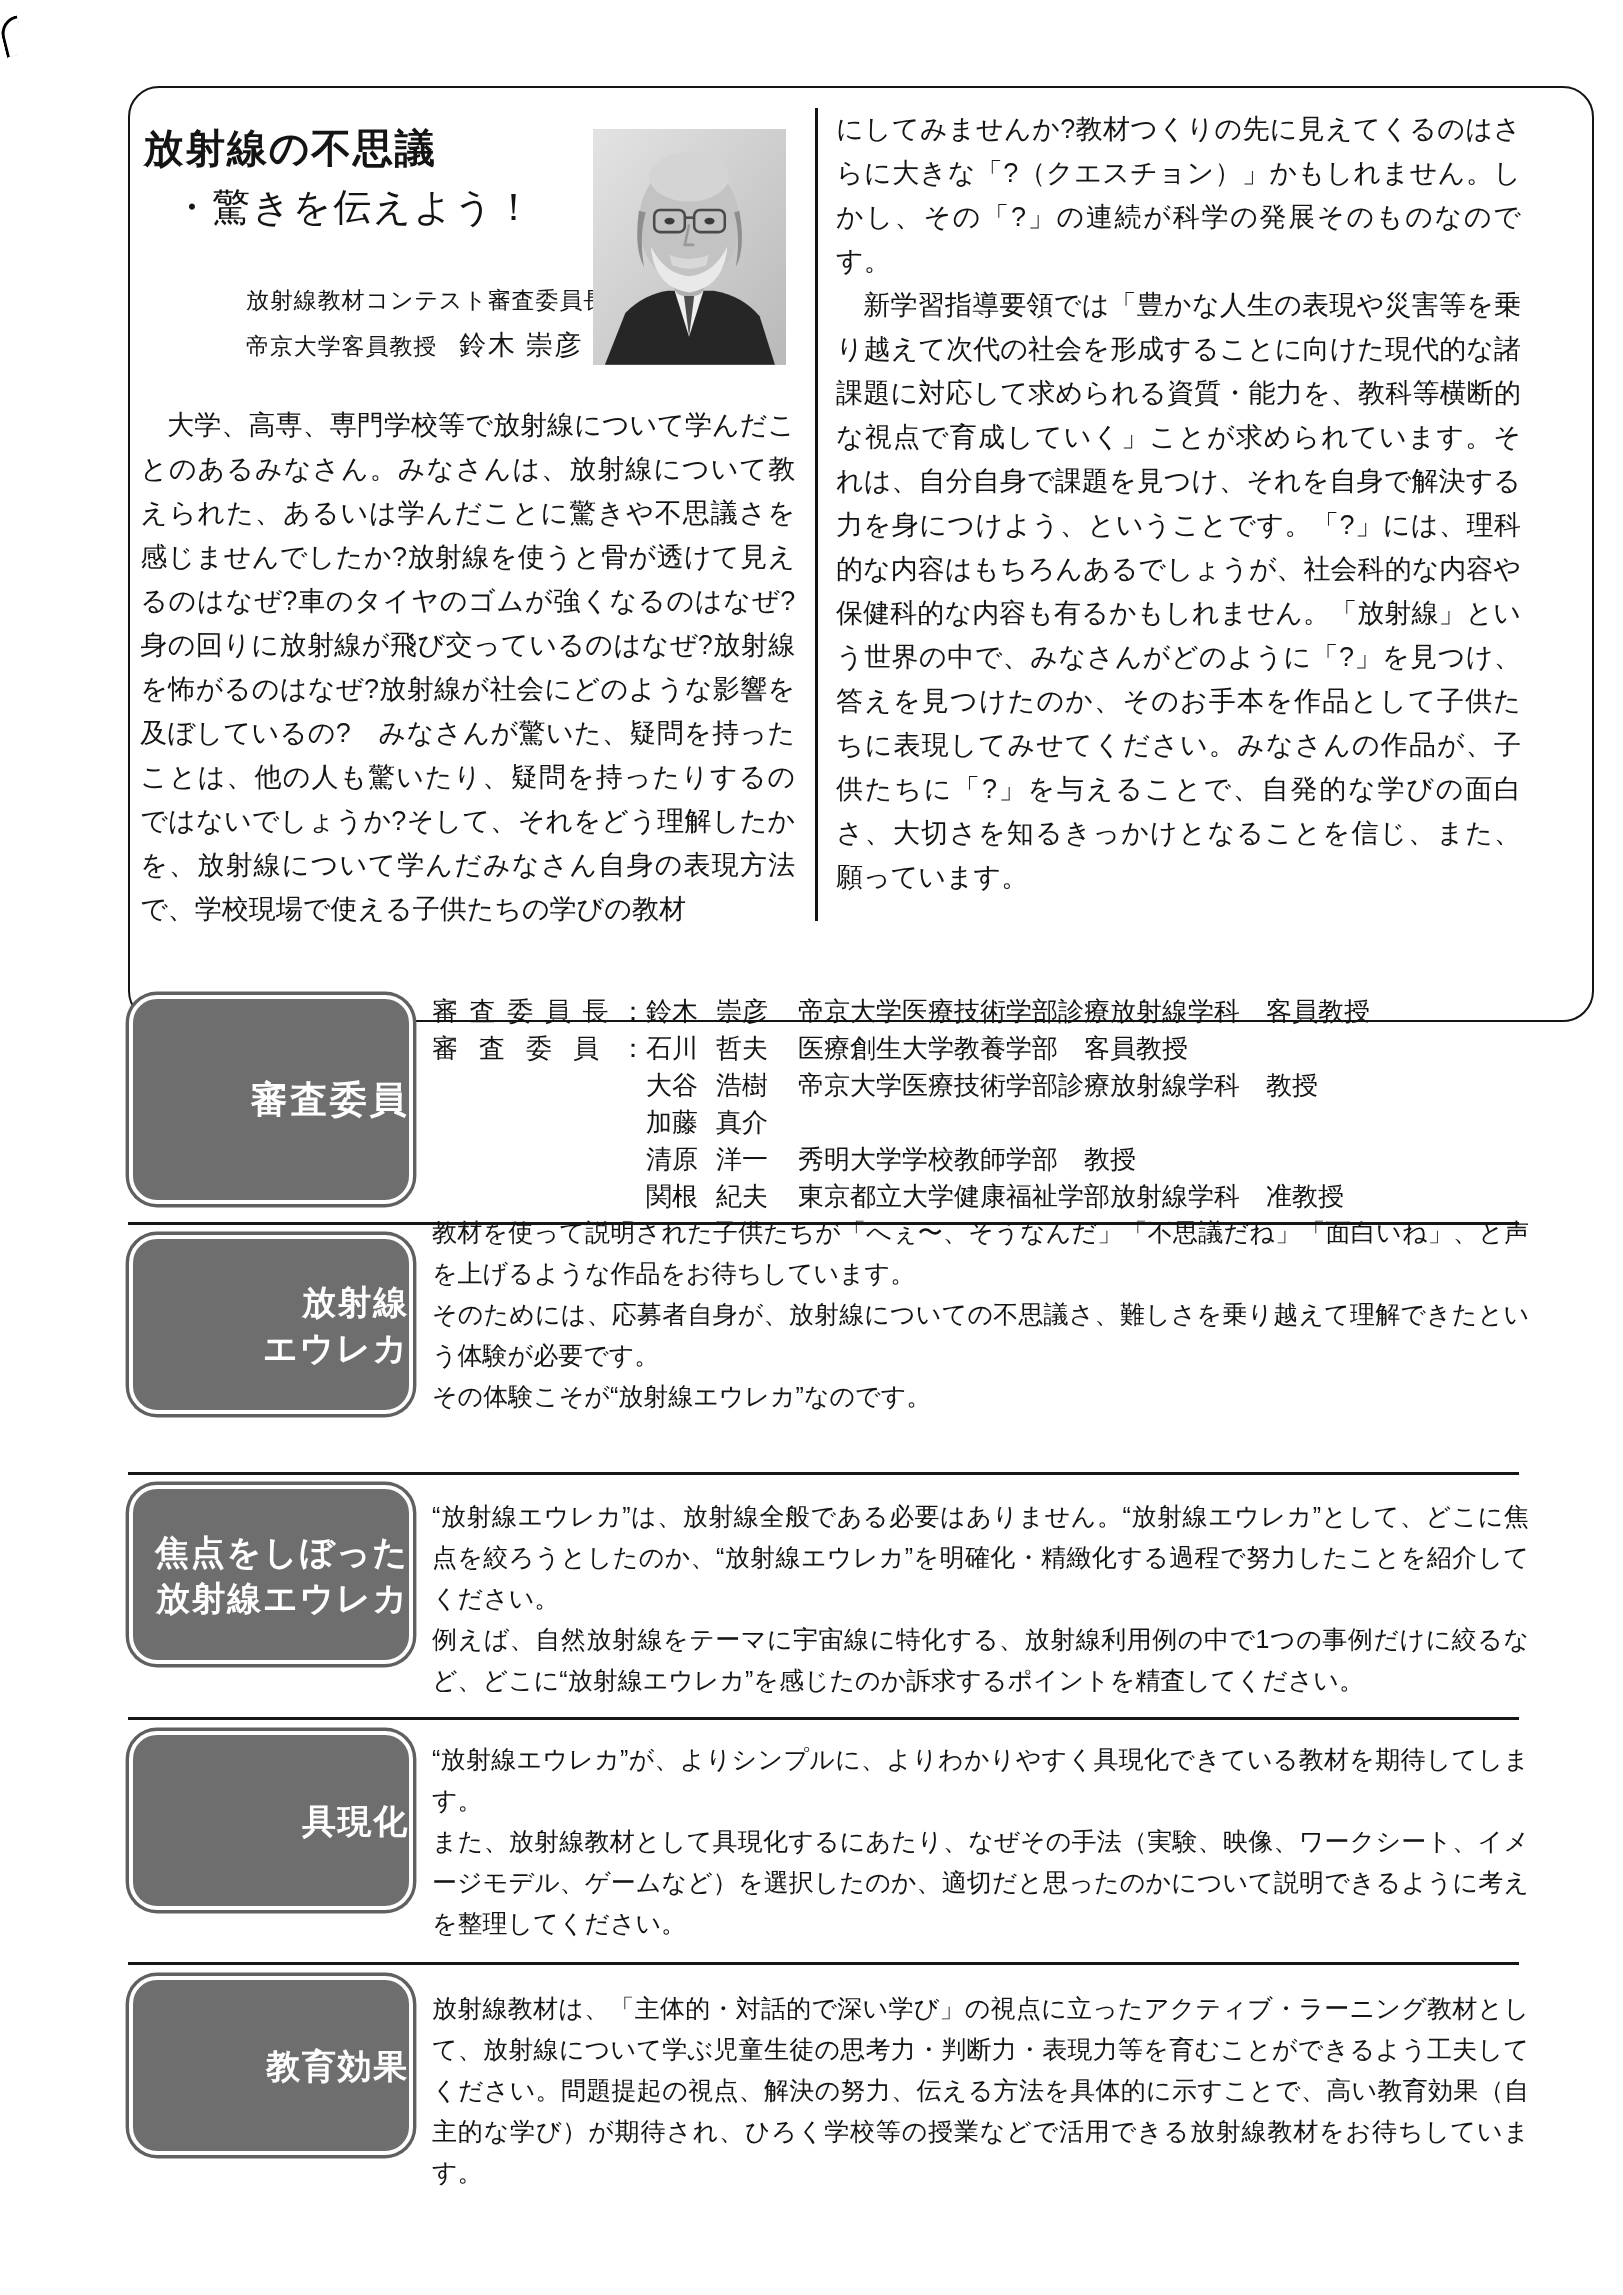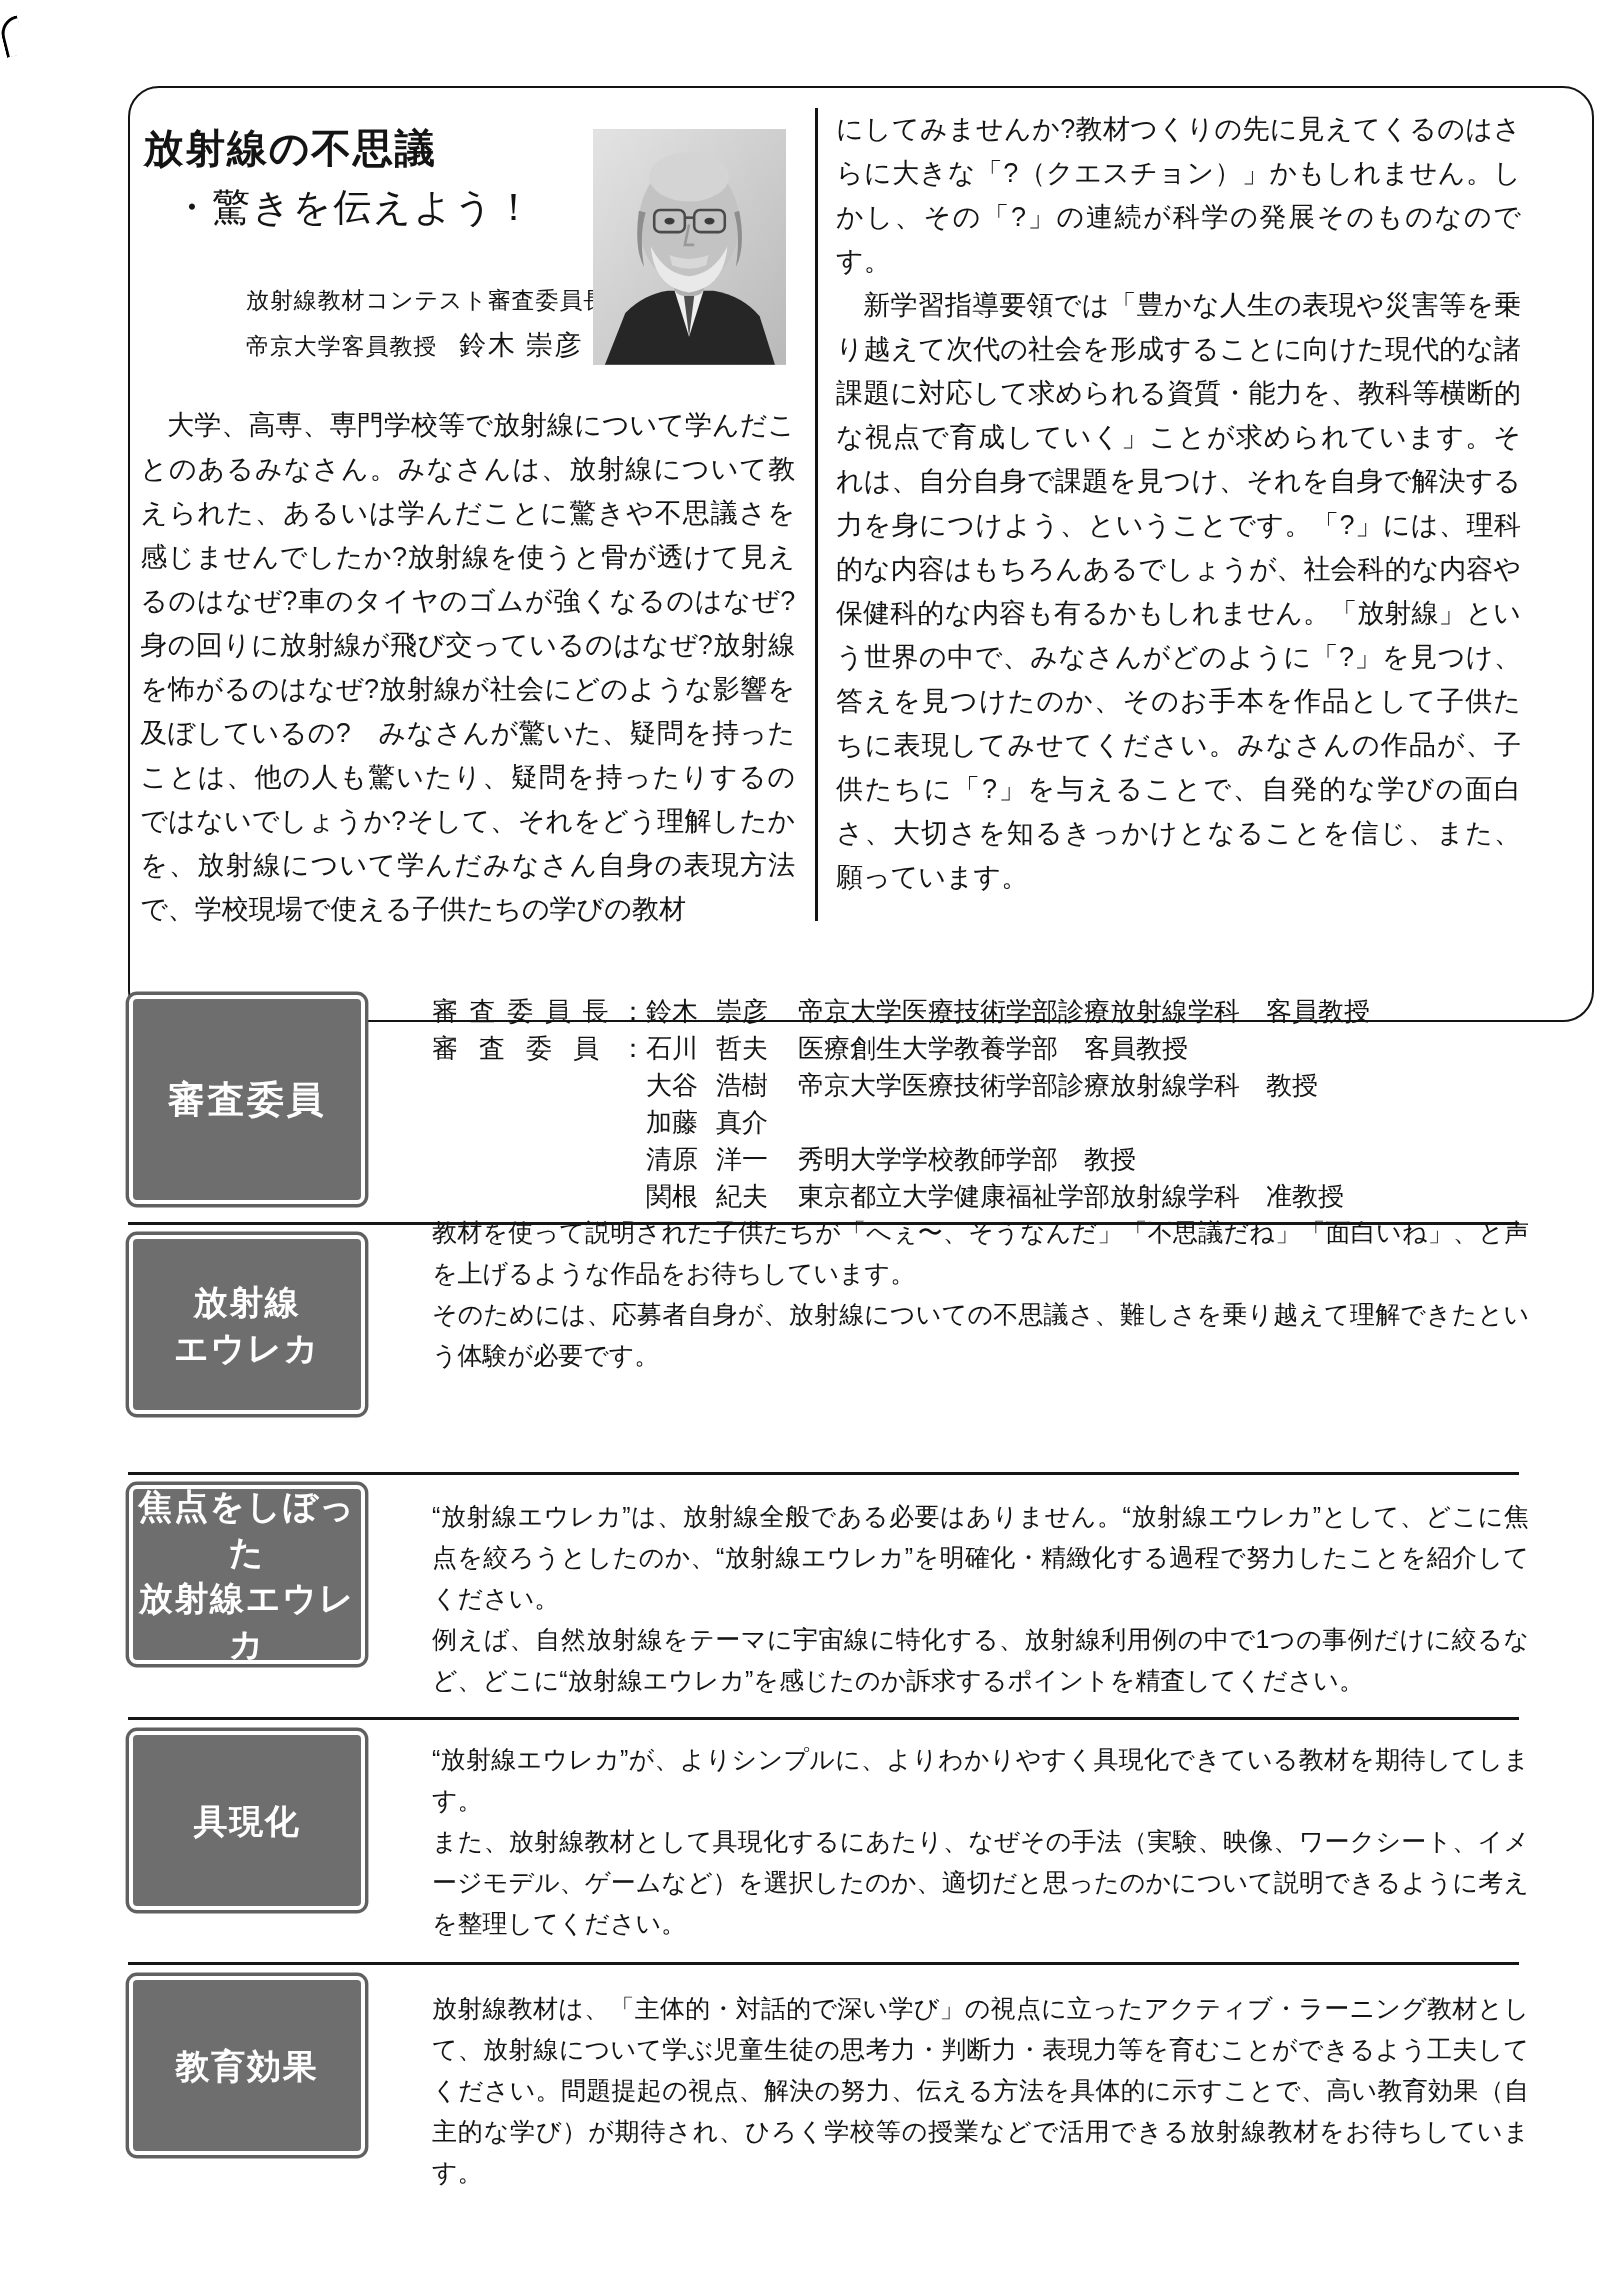--- a/index.html
+++ b/index.html
@@ -37,26 +37,26 @@
     position:absolute;left:10.2px;top:315px;width:655px;
     font-size:27px;line-height:44px;text-align:justify;
   }
   .intro-right-col{
     position:absolute;left:706px;top:18.7px;width:685px;
     font-size:27px;line-height:44px;text-align:justify;
   }
   .intro-right-col p{margin:0;}
   
   .lbox{
-    position:absolute;left:129px;width:236px;
+    position:absolute;left:129px;width:284px;
     background:var(--label-fill);
     border:4.3px solid #ffffff;
     box-shadow:0 0 0 3.4px var(--label-ring);
-    border-radius:8px;
-    display:flex;flex-direction:column;align-items:center;justify-content:center;
+    border-radius:28px;
+    display:flex;flex-direction:column;align-items:flex-end;justify-content:center;
     color:#ffffff;font-weight:bold;
   }
   .lbox .lline{font-size:34px;line-height:46px;letter-spacing:1.7px;text-align:center;}
   .lbox .lline:empty{display:none;}
   .lbox-committee{top:995px;height:209px;}
   .lbox-committee .lline{font-size:37px;letter-spacing:2.6px;}
   .lbox-eureka{top:1235px;height:179px;}
   .lbox-focus{top:1485px;height:179px;}
   .lbox-concrete{top:1731px;height:179px;}
   .lbox-effect{top:1976px;height:179px;}
@@ -187,20 +187,21 @@
 
 <div class="hrule rule-1"></div>
 
 <div class="lbox lbox-eureka">
   <div class="lline">放射線</div>
   <div class="lline">エウレカ</div>
 </div>
 <div class="sec-text text-eureka">
   <p>教材を使って説明された子供たちが「へぇ〜、そうなんだ」「不思議だね」「面白いね」、と声を上げるような作品をお待ちしています。</p>
   <p>そのためには、応募者自身が、放射線についての不思議さ、難しさを乗り越えて理解できたという体験が必要です。</p>
+  <p>その体験こそが“放射線エウレカ”なのです。</p>
 </div>
 
 <div class="hrule rule-2"></div>
 
 <div class="lbox lbox-focus">
   <div class="lline">焦点をしぼった</div>
   <div class="lline">放射線エウレカ</div>
 </div>
 <div class="sec-text text-focus">
   <p>“放射線エウレカ”は、放射線全般である必要はありません。“放射線エウレカ”として、どこに焦点を絞ろうとしたのか、“放射線エウレカ”を明確化・精緻化する過程で努力したことを紹介してください。</p>

